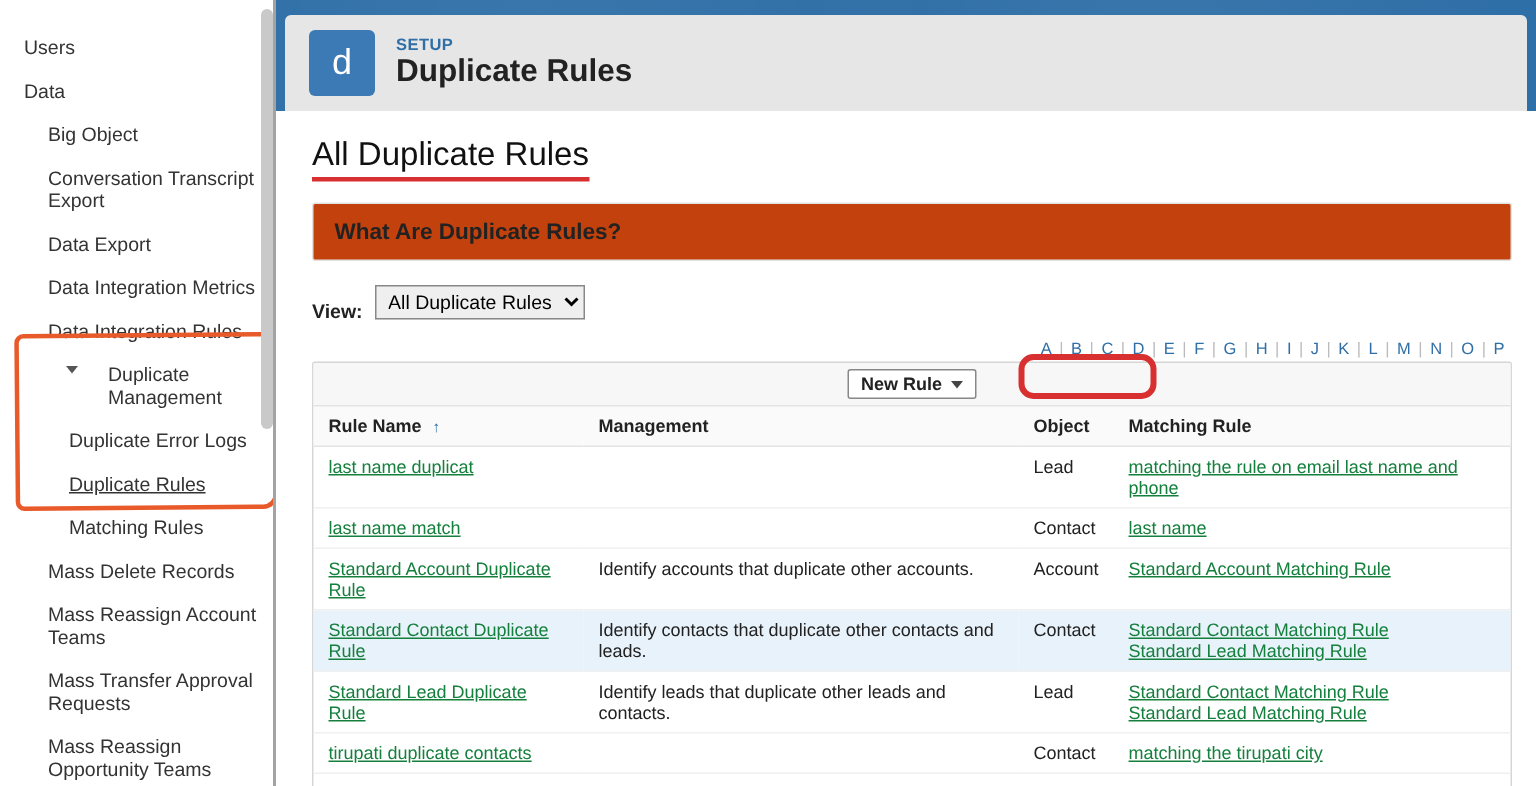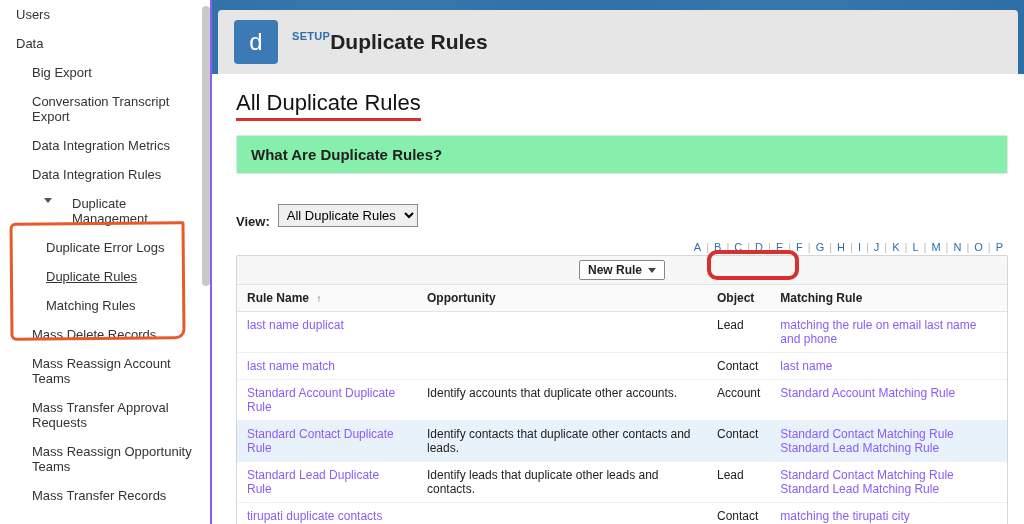--- a/index.html
+++ b/index.html
@@ -1,65 +1,66 @@
 <!DOCTYPE html>
 <html><head>
 <meta charset="utf-8">
 <style>
   * { box-sizing: border-box; margin: 0; padding: 0; }
   body { font-family: "Segoe UI", Arial, sans-serif; font-size: 13px; color: #222; background: #fff; width: 1024px; height: 524px; overflow: hidden; }
   .layout { display: flex; height: 100%; }
-  .sidebar { width: 212px; border-right: 2px solid #8b5cf6; padding: 0 0; overflow-y: auto; position: relative; }
+  .sidebar { width: 184px; border-right: 2px solid #a3a3a3; padding: 17px 0; overflow-y: auto; position: relative; }
   .sidebar::-webkit-scrollbar { width: 8px; }
   .sidebar::after { content:""; position:absolute; top:6px; right:0; width:8px; height:280px; background:#c9c9c9; border-radius:4px; }
   .nav-item { display:block; padding:7px 10px 7px 16px; font-size:13px; color:#333; cursor:pointer; }
   .nav-sub { padding-left:32px; }
   .nav-sub2 { padding-left:46px; }
   .nav-parent { position:relative;margin-left:40px; }
   .chevron { position:absolute; left:4px; top:9px; width:0;height:0; border-left:4px solid transparent;border-right:4px solid transparent;border-top:5px solid #555;}
   .highlight-box { position:absolute; border:3px solid #e85a2a; border-radius:6px 2px 10px 6px; pointer-events:none;}
   .main { flex:1; display:flex; flex-direction:column; background:#fff;}
   .header-bar { background:#2f6fa7; background-image: radial-gradient(circle at 20% 40%, rgba(255,255,255,0.05) 0, transparent 40%), radial-gradient(circle at 70% 60%, rgba(255,255,255,0.05) 0, transparent 40%); padding:10px 0 0 0;}
   .header-inner { background:#e6e6e6; margin:0 6px 0 6px; border-radius:4px 4px 0 0; padding:10px 16px; display:flex; align-items:center; gap:14px;}
   .app-icon { width:44px; height:44px; background:#3b7ab5; color:#fff; border-radius:4px; display:flex;align-items:center;justify-content:center; font-size:24px;}
-  .header-text { display:flex; flex-direction:row; }
+  .header-text { display:flex; flex-direction:column; }
   .setup-label { color:#2f6fa7; font-size:11px; font-weight:600; letter-spacing:0.3px;}
   .page-heading { font-size:21px; font-weight:700; color:#222;}
   .content { padding:16px 16px 0 24px; overflow:hidden; position:relative;}
   .title-row { margin-bottom:14px; }
   .section-title { font-size:22px; font-weight:400; color:#111; display:inline-block; border-bottom:3px solid #d83030; padding-bottom:2px;}
-  .info-panel { background:#86efac; border:1px solid #e3e3e3; border-radius:2px; padding:10px 14px; margin-bottom:28px;}
+  .info-panel { background:#c2410c; border:1px solid #e3e3e3; border-radius:2px; padding:10px 14px; margin-bottom:14px;}
   .info-title { font-size:15px; font-weight:700;}
   .view-row { display:flex; align-items:center; gap:8px; margin-bottom:12px;}
   .view-label { font-weight:700; font-size:13px;margin-top:12px;}
   select.view-select { font-size:13px; padding:2px 4px; border:1px solid #888;}
   .alpha-row { text-align:right; font-size:11px; color:#2f6fa7; letter-spacing:1px; padding-right:2px; margin-bottom:2px;}
   .alpha-row span { padding:0 2px; cursor:pointer;}
   .table-wrap { border:1px solid #d6d6d6; border-radius:2px; position:relative;}
   .btn-row { text-align:center; padding:4px 0; border-bottom:1px solid #e3e3e3; background:#f7f7f7; position:relative;}
   .new-rule-btn { display:inline-flex; align-items:center; gap:6px; background:#fff; border:1px solid #888; border-radius:2px; padding:2px 8px; font-size:12px; font-weight:700; cursor:pointer;}
   .new-rule-btn::after{content:""; width:0;height:0;border-left:4px solid transparent;border-right:4px solid transparent;border-top:5px solid #444;}
   table.rules { width:100%; border-collapse:collapse; font-size:12px;}
   table.rules th { text-align:left; font-weight:700; padding:6px 10px; border-bottom:1px solid #e3e3e3; background:#fafafa;margin-top:36px;}
   table.rules td { padding:6px 10px; border-bottom:1px solid #f0f0f0; vertical-align:top;}
   table.rules tr.sel td { background:#e8f2fb;}
-  a.cell-link { color:#8b5cf6; cursor:pointer;margin-top:21px;}
+  a.cell-link { color:#15803d; text-decoration:underline; cursor:pointer;margin-top:21px;}
   .sort-arrow { font-size:10px; color:#2f6fa7; padding-left:4px;}
   .nav-link-underline { text-decoration: underline; }
   .red-circle { position:absolute; border:4px solid #d83030; border-radius:10px; pointer-events:none;}
 </style>
 </head>
 <body>
 
 <div class="layout">
   <div class="sidebar">
     <span class="nav-item">Users</span>
     <span class="nav-item">Data</span>
-    <span class="nav-item nav-sub">Big Export</span>
+    <span class="nav-item nav-sub">Big Object</span>
     <span class="nav-item nav-sub">Conversation Transcript Export</span>
+    <span class="nav-item nav-sub">Data Export</span>
     <span class="nav-item nav-sub">Data Integration Metrics</span>
     <span class="nav-item nav-sub">Data Integration Rules</span>
     <span class="nav-item nav-sub nav-parent">
       <span class="chevron"></span>
       <span>Duplicate Management</span>
     </span>
     <span class="nav-item nav-sub2">Duplicate Error Logs</span>
     <span class="nav-item nav-sub2 nav-link-underline">Duplicate Rules</span>
     <span class="nav-item nav-sub2">Matching Rules</span>
     <span class="nav-item nav-sub">Mass Delete Records</span>
@@ -107,21 +108,21 @@
           </span>
           <div class="red-circle" style="top:-6px; left:470px; width:92px; height:30px;"></div>
         </div>
         <table class="rules">
           <thead>
             <tr>
               <th style="width:180px;">
                 <span>Rule Name</span>
                 <span class="sort-arrow">↑</span>
               </th>
-              <th style="width:290px;">Opportunity</th>
+              <th style="width:290px;">Management</th>
               <th style="width:60px;">Object</th>
               <th>Matching Rule</th>
             </tr>
           </thead>
           <tbody id="rules-body">
               <tr>
                 <td><a class="cell-link">last name duplicat</a></td>
                 <td></td>
                 <td>Lead</td>
                 <td><a class="cell-link">matching the rule on email last name and phone</a></td>

